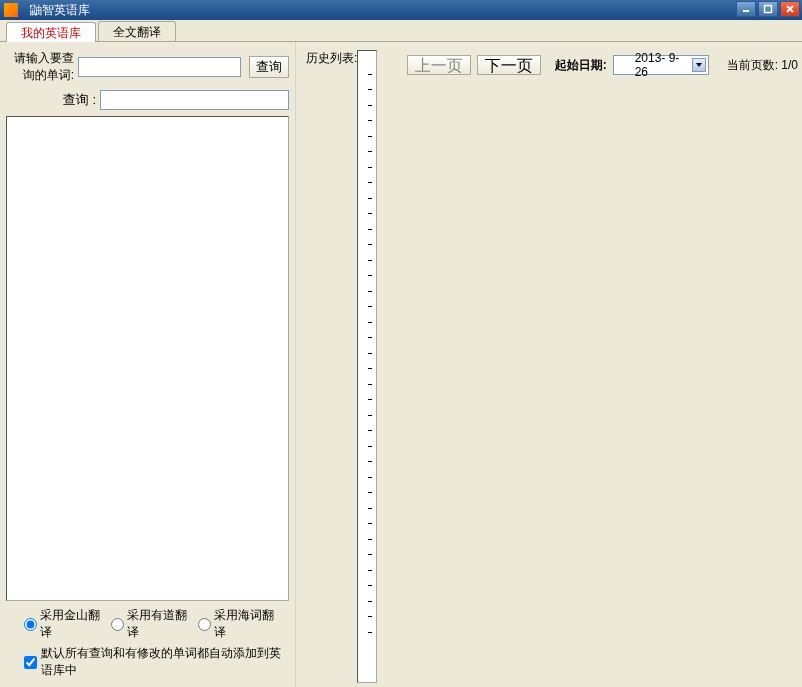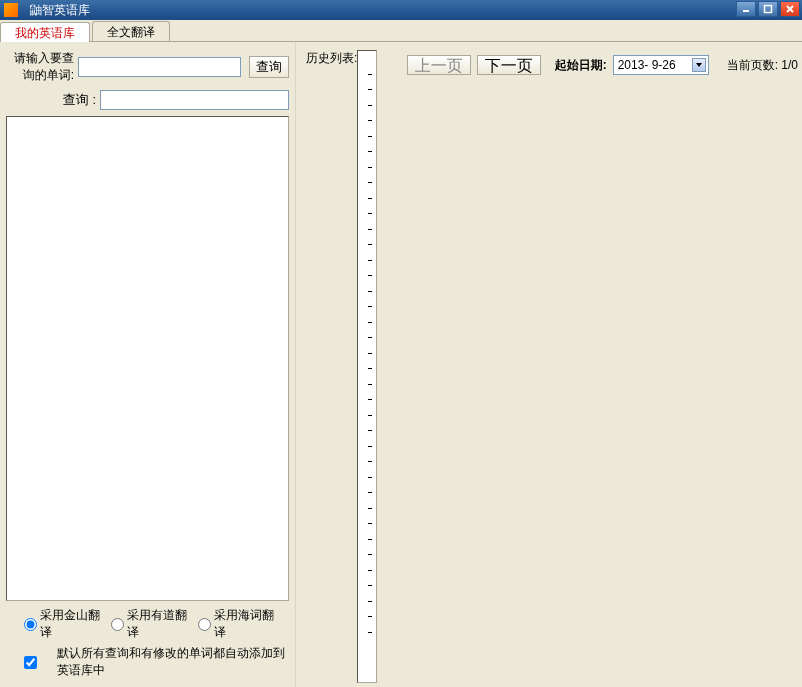--- a/index.html
+++ b/index.html
@@ -32,20 +32,21 @@
   }
   .win-btn.close { background: linear-gradient(to bottom, #ff6a4a, #d83a1a); }
   .win-btn svg { width: 10px; height: 10px; }
 
   .tabs-bar {
     height: 22px;
     background: #ece9d8;
     border-bottom: 1px solid #aca899;
     display: flex;
     align-items: flex-end;
+    padding-left: 6px;
   }
   .tab {
     height: 20px;
     padding: 2px 14px 0 14px;
     border: 1px solid #aca899;
     border-bottom: none;
     background: #ece9d8;
     margin-right: 2px;
     cursor: pointer;
     display: flex; align-items: center;
@@ -92,21 +93,21 @@
     flex: 1;
     border: 1px inset #aca899;
     background: #fff;
     position: relative;
     overflow-y: scroll;
   }
 
   .radio-row { display: flex; padding: 6px 4px 2px 18px; align-items: center; }
   .radio-item { display: flex; align-items: center; gap: 3px; font-size: 12px; cursor: pointer; }
   .radio-item input { margin: 0; }
-  .check-row { display: flex; align-items: center; gap: 20px; padding: 2px 4px 2px 18px; font-size: 12px; }
+  .check-row { display: flex; align-items: center; gap: 4px; padding: 2px 4px 2px 18px; font-size: 12px; }
   .check-row input { margin: 0; }
 
   .right-panel {
     flex: 1;
     padding: 8px 0 4px 8px;
     display: flex;
     flex-direction: row;
   }
   .history-label { font-size: 12px; margin-bottom: 6px; padding-left: 2px; }
   .history-list {
@@ -135,21 +136,21 @@
     background: linear-gradient(to bottom,#fff,#ece9d8);
     font-size: 16px;
     cursor: pointer;
   }
   .pager-btn:disabled { color: #888; cursor: default; }
   .date-label { margin-left: 8px; font-weight: bold; }
   .date-picker {
     height: 20px; width: 96px;
     border: 1px solid #7f9db9; background: #fff;
     display: flex; align-items: center; justify-content: space-between;
-    padding: 0 2px 0 4px; cursor: pointer;
+    padding: 0 2px 0 21px; cursor: pointer;
   }
   .date-picker .dp-btn {
     width: 14px; height: 14px; border: 1px solid #7f9db9;
     background: linear-gradient(to bottom,#e6eefc,#b6c8ec);
     display:flex;align-items:center;justify-content:center;
   }
   .page-info { margin-left: 12px; }
 </style>
 </head>
 <body>

